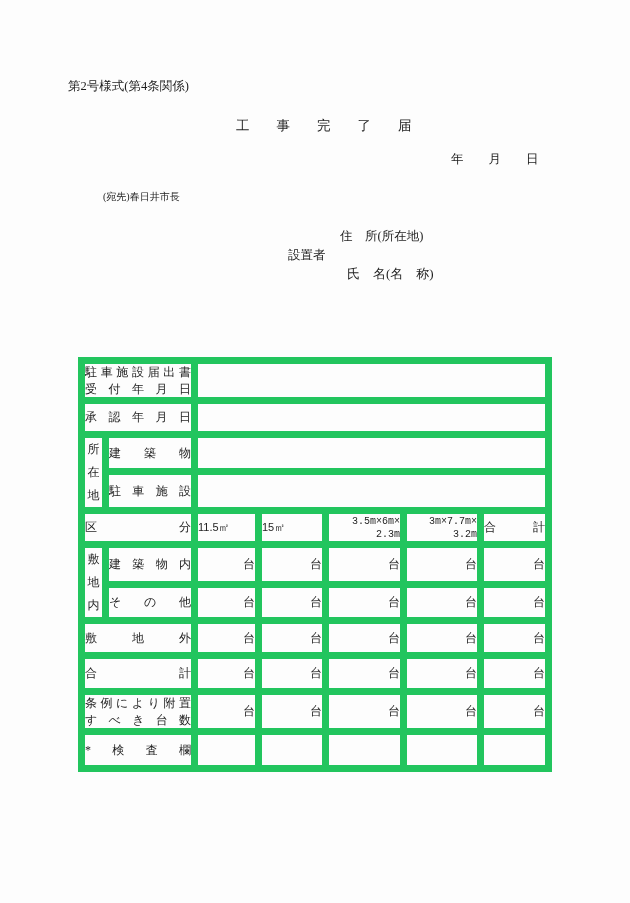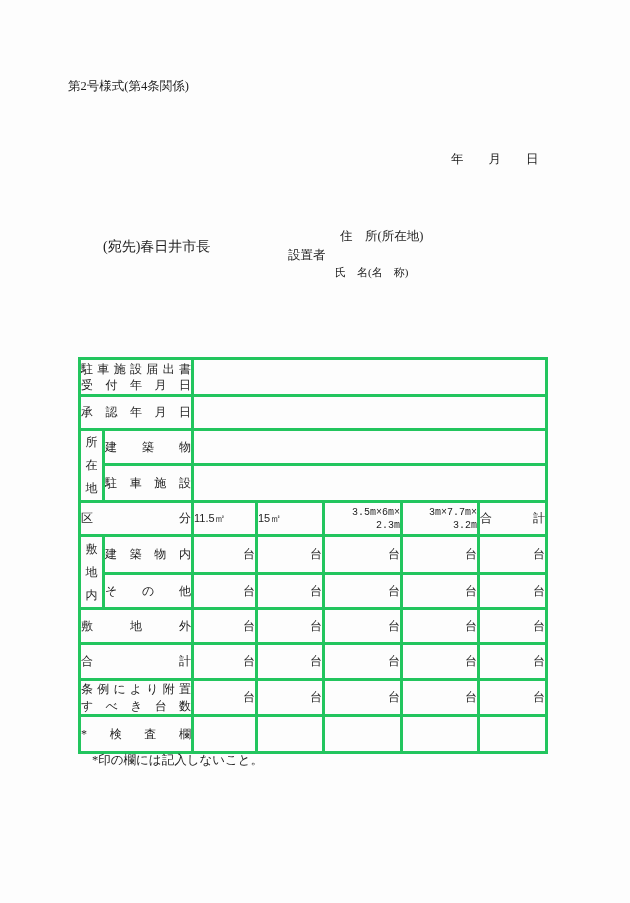--- a/index.html
+++ b/index.html
@@ -11,42 +11,42 @@
     background: #fdfdfd;
     font-family: "Liberation Serif", "DejaVu Serif", serif;
     color: #1e1e1e;
     overflow: hidden;
   }
   .abs { position: absolute; }
 
   .form-number { left: 68px; top: 78px; font-size: 12.5px; }
   .form-title  { left: 236px; top: 117px; font-size: 13.5px; white-space: pre; }
   .date-line   { left: 439px; top: 151px; font-size: 12.5px; white-space: pre; margin-left: 12px; }
-  .addressee   { left: 103px; top: 190px; font-size: 14px; margin-top: 48px; }
+  .addressee   { left: 103px; top: 190px; font-size: 10px; }
 
   .inst-address { left: 340px; top: 228px; font-size: 12.5px; white-space: pre; }
   .inst-role    { left: 288px; top: 247px; font-size: 12.5px; }
-  .inst-name    { left: 335px; top: 265px; font-size: 11px; white-space: pre; }
+  .inst-name    { left: 347px; top: 265px; font-size: 13px; white-space: pre; }
 
   .body-par {
     left: 77px; top: 303px; width: 474px;
     font-size: 12.5px; line-height: 19.5px;
     white-space: pre-line;
   }
 
   table.form {
     position: absolute;
     left: 78px; top: 357px;
     width: 467px;
     border-collapse: collapse;
     table-layout: fixed;
     font-size: 12px;
   }
   table.form td {
-    border: 3px solid #22c55e;
+    border: 7px solid #22c55e;
     padding: 0;
     vertical-align: middle;
     overflow: hidden;
   }
   td.lbl {
     padding: 0 7px;
     text-align: justify;
     text-align-last: justify;
     white-space: pre-line;
     line-height: 16.5px;
@@ -82,20 +82,21 @@
   tr.h38 { height: 38px; }
 
   .note { left: 92px; top: 752px; font-size: 12.5px; }
 </style>
 </head>
 <body>
 
 <div class="page">
 
   <div class="abs form-number">第2号様式(第4条関係)</div>
+  <div class="abs form-title">工　　事　　完　　了　　届</div>
   <div class="abs date-line">年　　月　　日</div>
   <div class="abs addressee">(宛先)春日井市長</div>
 
   <div class="abs inst-address">住　所(所在地)</div>
   <div class="abs inst-role">設置者</div>
   <div class="abs inst-name">氏　名(名　称)</div>
 
 
   <table class="form">
     <colgroup>
@@ -186,15 +187,14 @@
         <td colspan="2" class="lbl">*検査欄</td>
         <td></td>
         <td></td>
         <td></td>
         <td></td>
         <td></td>
       </tr>
     </tbody>
   </table>
 
-  <div class="abs note">*印の欄には記入しないこと。</div>
 
 </div>
 
 </body></html>

